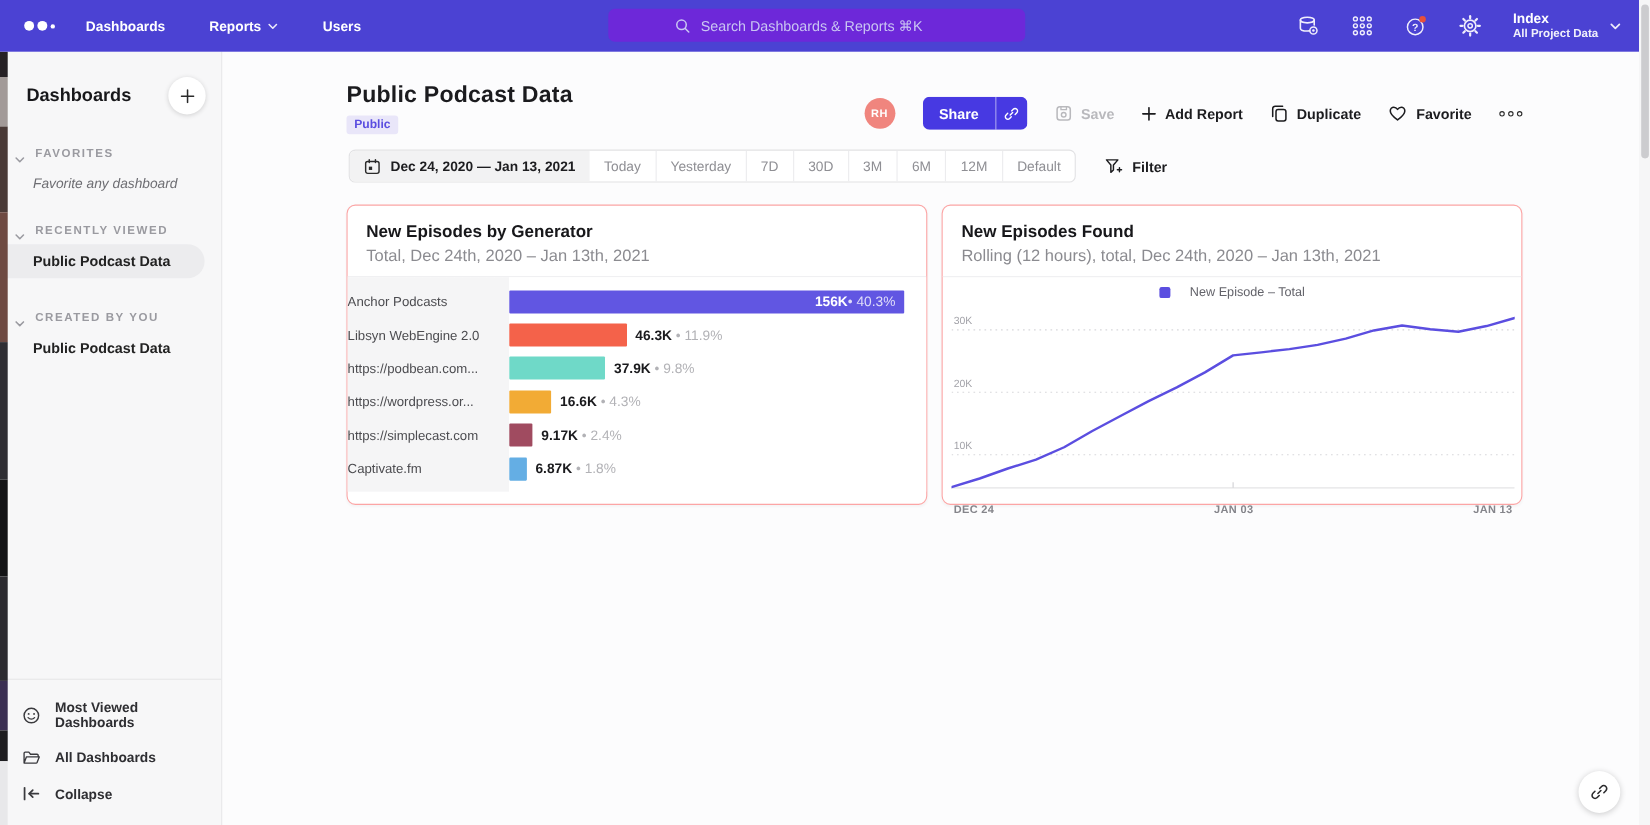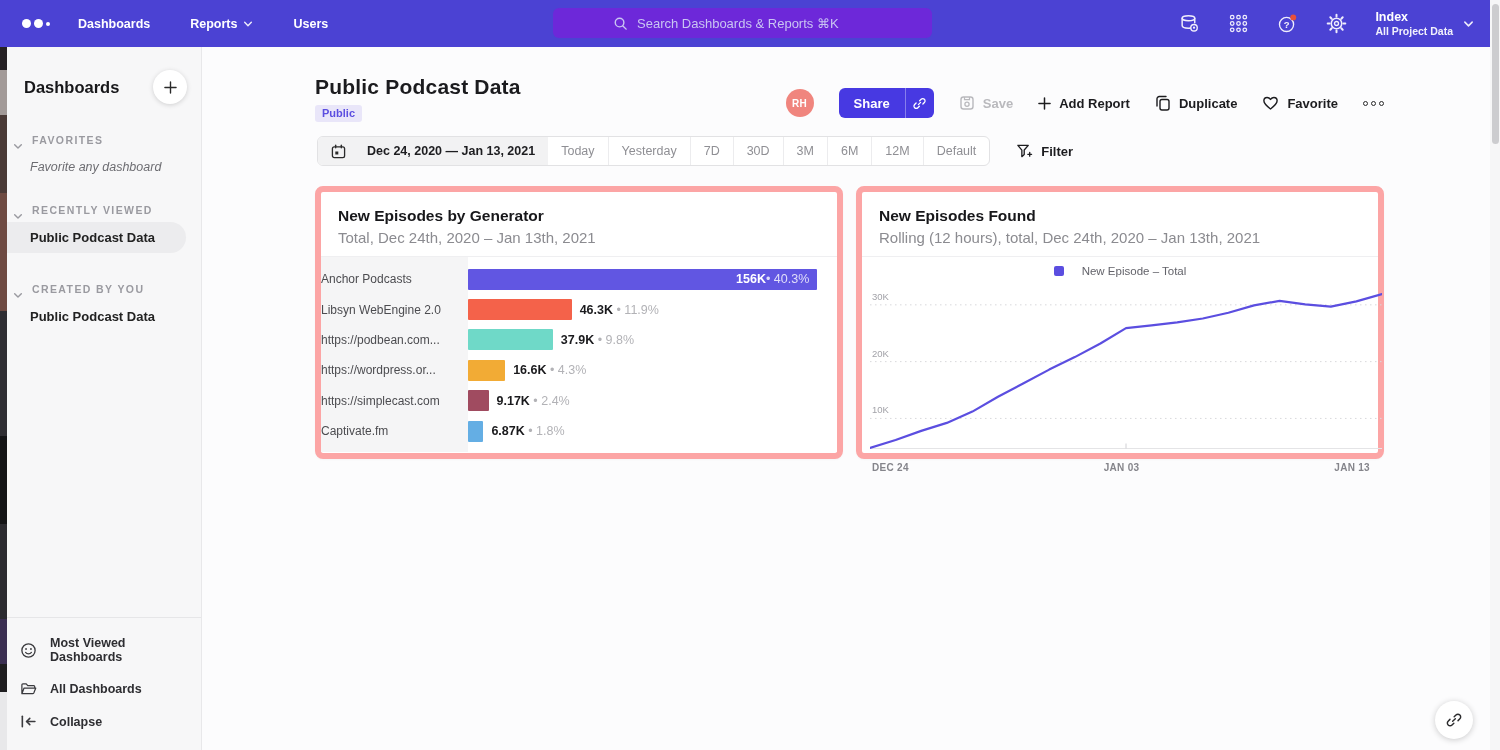--- a/index.html
+++ b/index.html
@@ -59,28 +59,28 @@
   .action-btn .aicon { width:16px; height:16px; display:inline-flex; }
   .action-btn.disabled { color:#b9b9bd; }
   .more-btn { display:flex; gap:3px; cursor:pointer; }
   .more-btn i { width:5px; height:5px; border-radius:50%; border:1.4px solid #2a2a2a; display:block; }
 
   
   .datebar { position:absolute; left:115px; top:89px; display:flex; align-items:center; }
   .segmented { display:flex; height:30px; border:1px solid #e2e2e4; border-radius:6px; background:#fff; overflow:hidden; }
   .seg { display:flex; align-items:center; padding:0 13px; font-size:12.5px; color:#8f8f94; border-left:1px solid #ececee; cursor:pointer; white-space:nowrap; }
   .seg:first-child { border-left:none; }
-  .seg.range { background:#f2f2f3; color:#1d1d20; font-weight:bold; gap:21px; }
+  .seg.range { background:#f2f2f3; color:#1d1d20; font-weight:bold; gap:9px; }
   .seg.range .cal { width:15px; height:15px; color:#2a2a2a; display:inline-flex; }
   .filter-btn { display:flex; align-items:center; gap:8px; margin-left:26px; font-size:13px; font-weight:bold; color:#1c1c1f; cursor:pointer; }
   .filter-btn .ficon { width:17px; height:16px; display:inline-flex; }
 
   
   .cards { position:absolute; left:113px; top:139px; display:flex; gap:13px; }
-  .card { width:528px; height:273px; background:#fff; border:6px solid #fca5a5; border-radius:8px; box-shadow:0 1px 2px rgba(0,0,0,.03); }
+  .card { width:528px; height:273px; background:#fff; border:1px solid #fca5a5; border-radius:8px; box-shadow:0 1px 2px rgba(0,0,0,.03); }
   .card-head { padding:15px 17px 10px; border-bottom:1px solid #efeff1; }
   .card-title { font-size:15.5px; font-weight:bold; color:#17171a; }
   .card-sub { font-size:15px; color:#8b8b90; margin-top:4px; }
 
   
   .barrows { background:linear-gradient(90deg,#f5f5f6 147px,#ffffff 147px); padding:7px 0 6px; }
   .barrow { height:30.4px; display:flex; align-items:center; }
   .barrow .blabel { width:147px; flex:none; padding-right:14px; font-size:12px; color:#4c4c50; white-space:nowrap; overflow:hidden; }
   .barrow .btrack { flex:1; display:flex; align-items:center; padding-right:10px; }
   .barrow .bfill { height:21px; border-radius:1px; position:relative; flex:none; }

